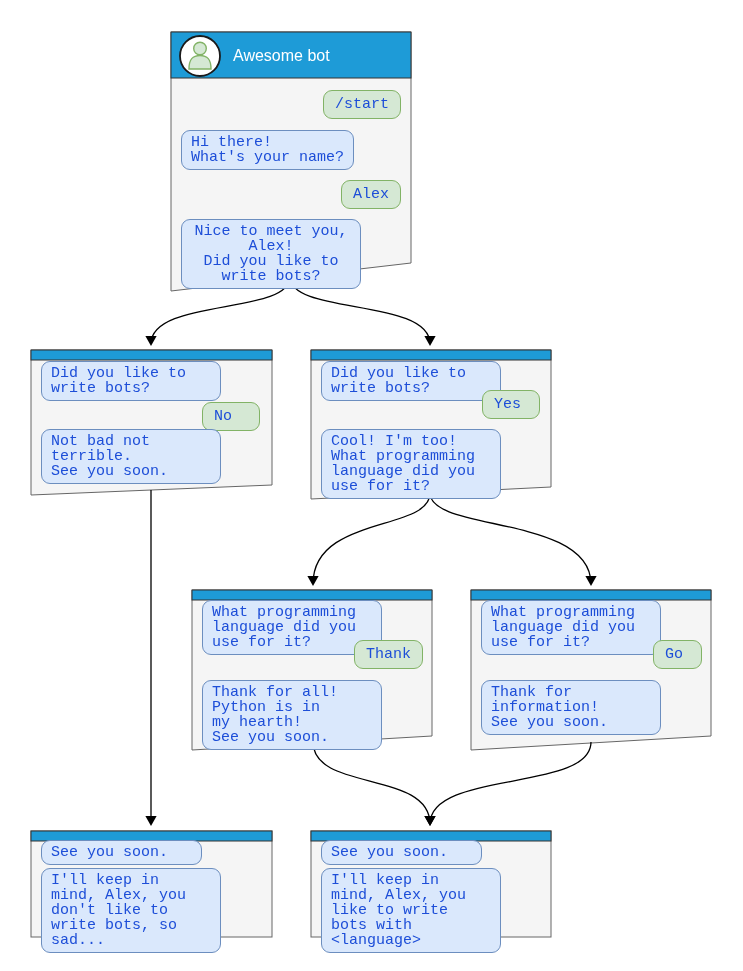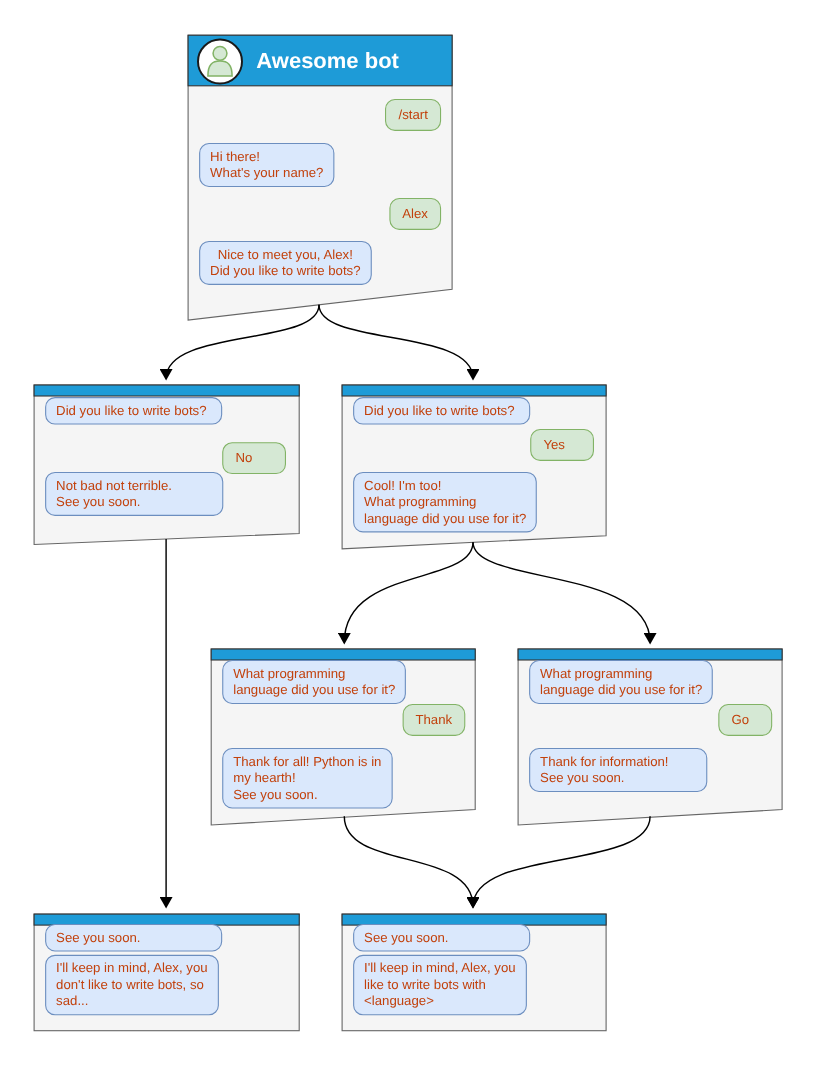--- a/index.html
+++ b/index.html
@@ -12,28 +12,28 @@
   }
   .layer{position:absolute;left:0;top:0;z-index:1;}
   .box-body{fill:var(--window-body);stroke:var(--window-border);stroke-width:1;}
   .box-bar{fill:var(--header-blue);stroke:#333333;stroke-width:1;}
   .avatar-circle{fill:#ffffff;stroke:#1a1a1a;stroke-width:1.8;}
   .person-head{fill:var(--user-bubble-fill);stroke:var(--user-bubble-border);stroke-width:1.4;}
   .person-body{fill:var(--user-bubble-fill);stroke:var(--user-bubble-border);stroke-width:1.4;}
   .edge{fill:none;stroke:var(--arrow);stroke-width:1.3;marker-end:url(#arrowhead);}
   .window-title{
     position:absolute;z-index:2;
-    font-weight:bold;font-size:20px;line-height:16px;
+    font-weight:normal;font-size:16px;line-height:16px;
     color:var(--title-text);
   }
   .bubble{
     position:absolute;z-index:2;box-sizing:border-box;
     border-radius:9px;
-    font-size:12px;line-height:15px;color:#c2410c;
-    white-space:pre-line;width:max-content;max-width:180px;
+    font-size:15px;line-height:15px;color:#1d4ed8;
+    white-space:pre-line;width:max-content;max-width:180px;font-family:Liberation Mono, monospace;
   }
   .bot-msg{
     background:var(--bot-bubble-fill);
     border:1px solid var(--bot-bubble-border);
     padding:4px 9px;
   }
   .user-msg{
     background:var(--user-bubble-fill);
     border:1px solid var(--user-bubble-border);
     padding:6px 11px;

